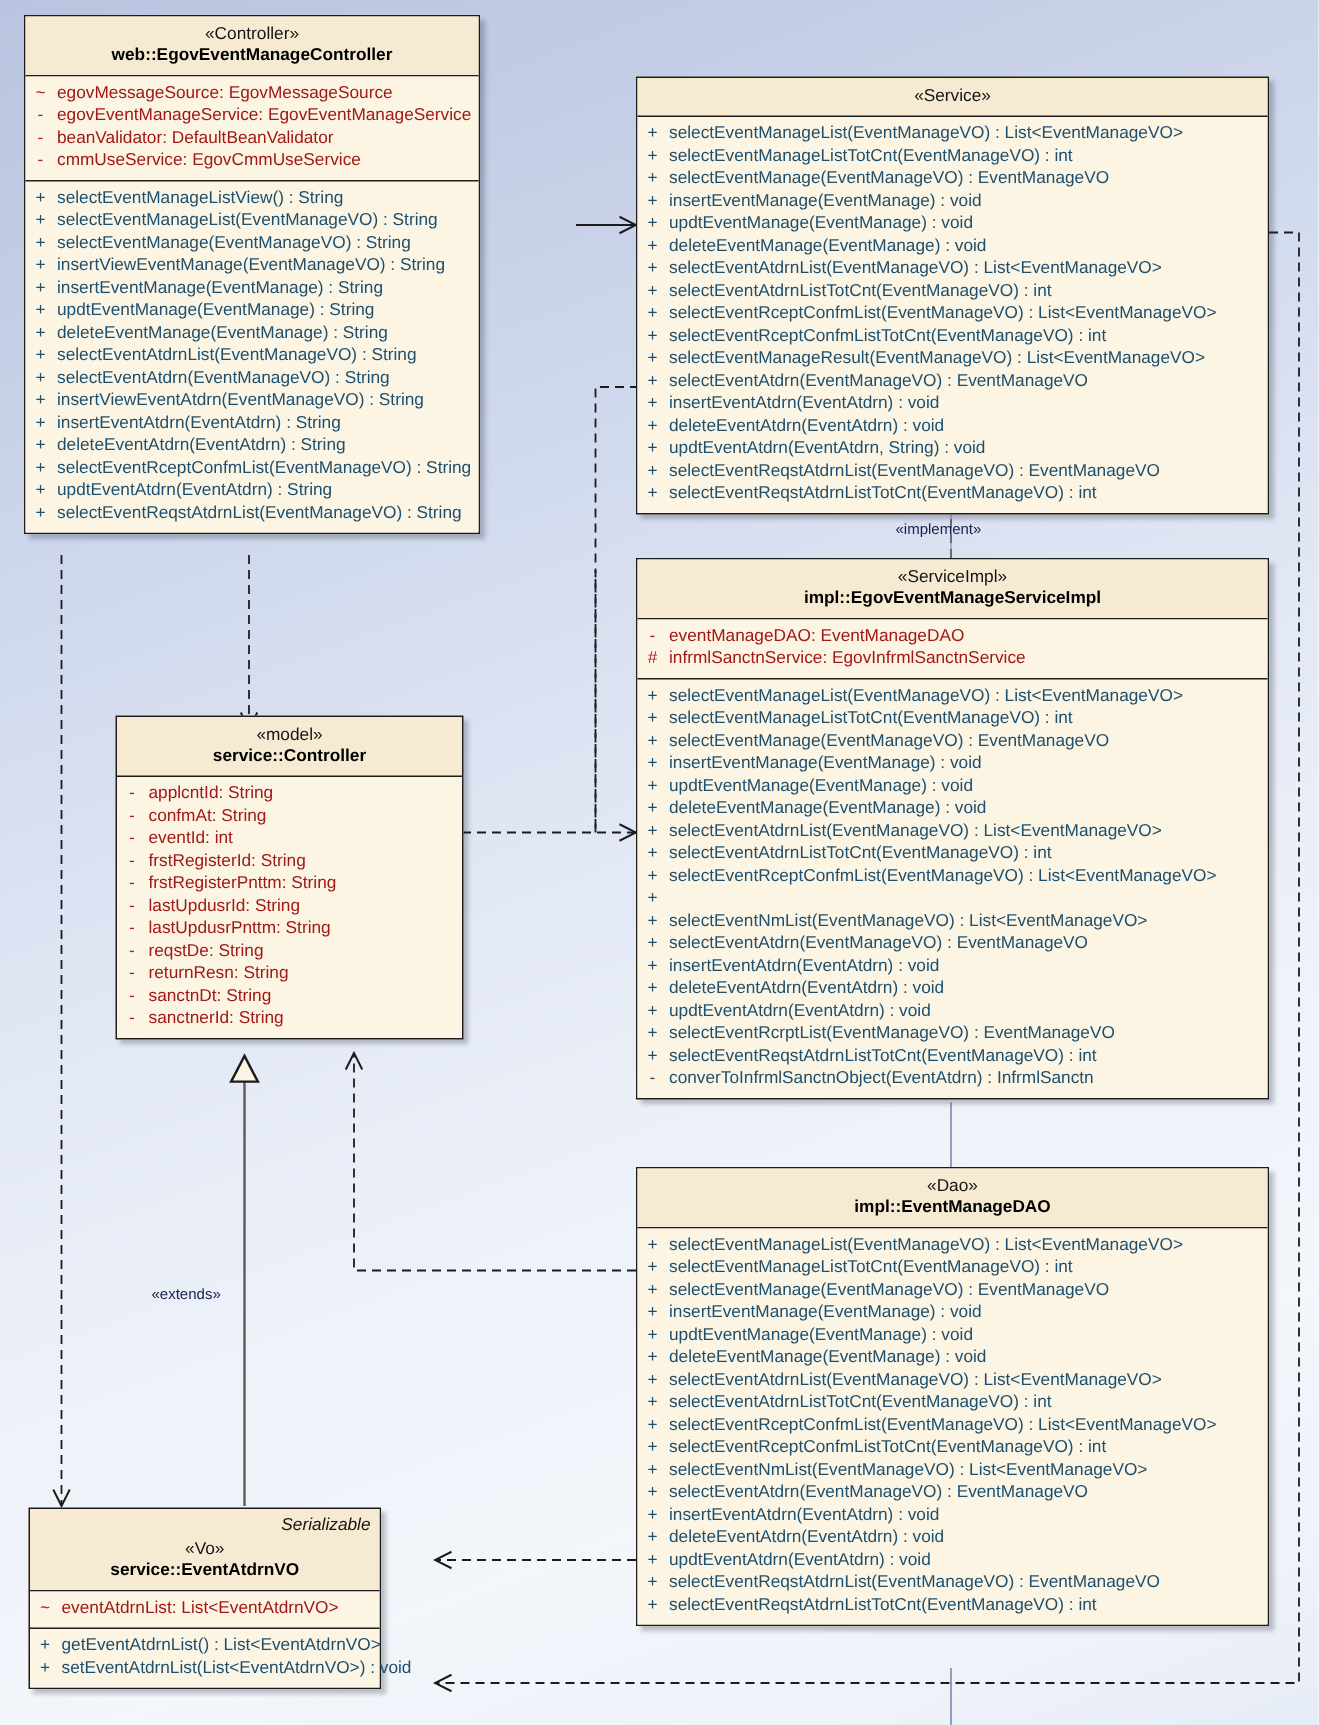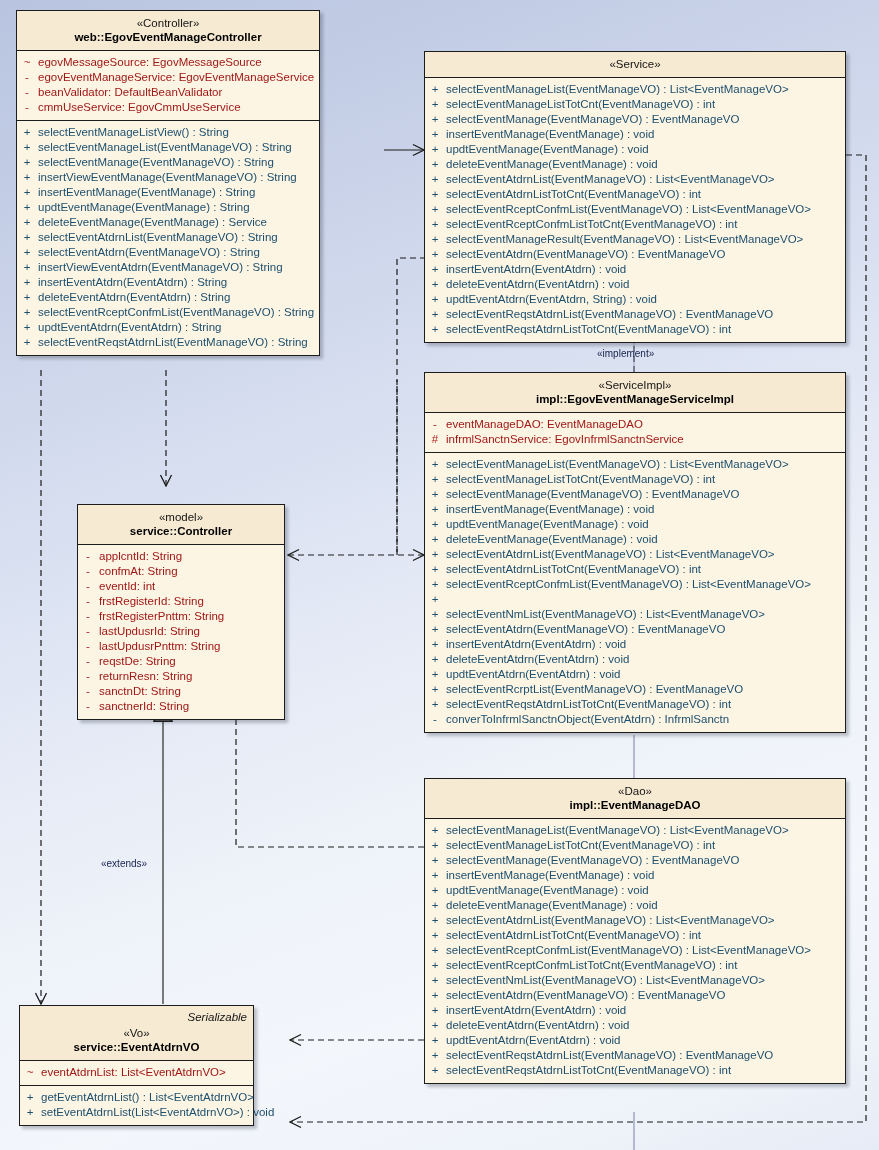--- a/index.html
+++ b/index.html
@@ -185,21 +185,21 @@
       <div class="member meth">
           <span class="vis">+</span>
           <span class="sig">insertEventManage(EventManage) : String</span>
         </div>
       <div class="member meth">
           <span class="vis">+</span>
           <span class="sig">updtEventManage(EventManage) : String</span>
         </div>
       <div class="member meth">
           <span class="vis">+</span>
-          <span class="sig">deleteEventManage(EventManage) : Service</span>
+          <span class="sig">deleteEventManage(EventManage) : String</span>
         </div>
       <div class="member meth">
           <span class="vis">+</span>
           <span class="sig">selectEventAtdrnList(EventManageVO) : String</span>
         </div>
       <div class="member meth">
           <span class="vis">+</span>
           <span class="sig">selectEventAtdrn(EventManageVO) : String</span>
         </div>
       <div class="member meth">
@@ -465,21 +465,21 @@
           <span class="vis">+</span>
           <span class="sig">selectEventReqstAtdrnList(EventManageVO) : EventManageVO</span>
         </div>
       <div class="member meth">
           <span class="vis">+</span>
           <span class="sig">selectEventReqstAtdrnListTotCnt(EventManageVO) : int</span>
         </div>
     </div>
   </div>
 
-  <div class="cls" style="left:77px; top:504px; width:208px;">
+  <div class="cls" style="left:77px; top:477px; width:232px;">
     <div class="cls-head">
       <span class="stereo">«model»</span>
       <span class="cname">service::Controller</span>
     </div>
     <div class="compartment">
       <div class="member attr">
           <span class="vis">-</span>
           <span class="sig">applcntId:  String</span>
         </div>
       <div class="member attr">

